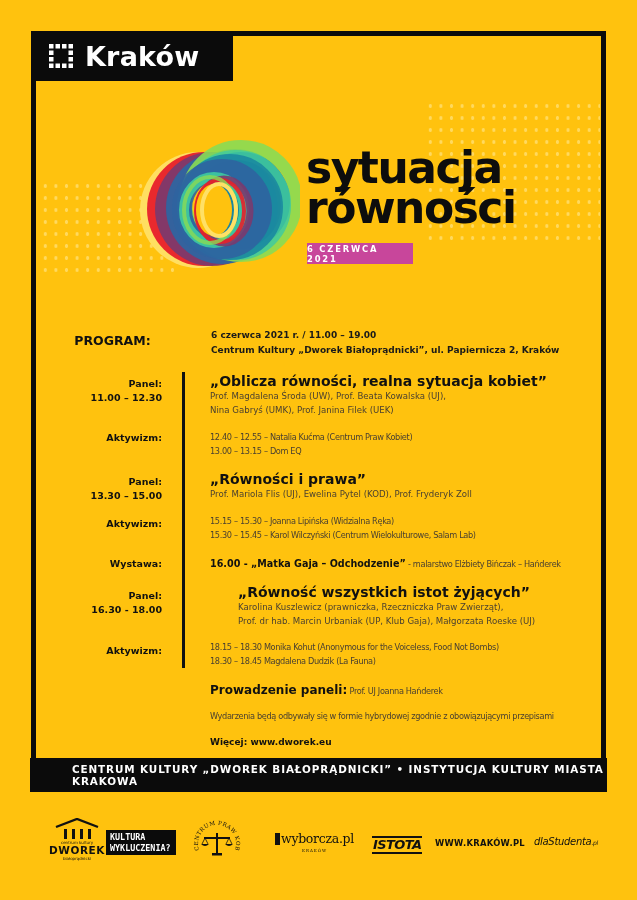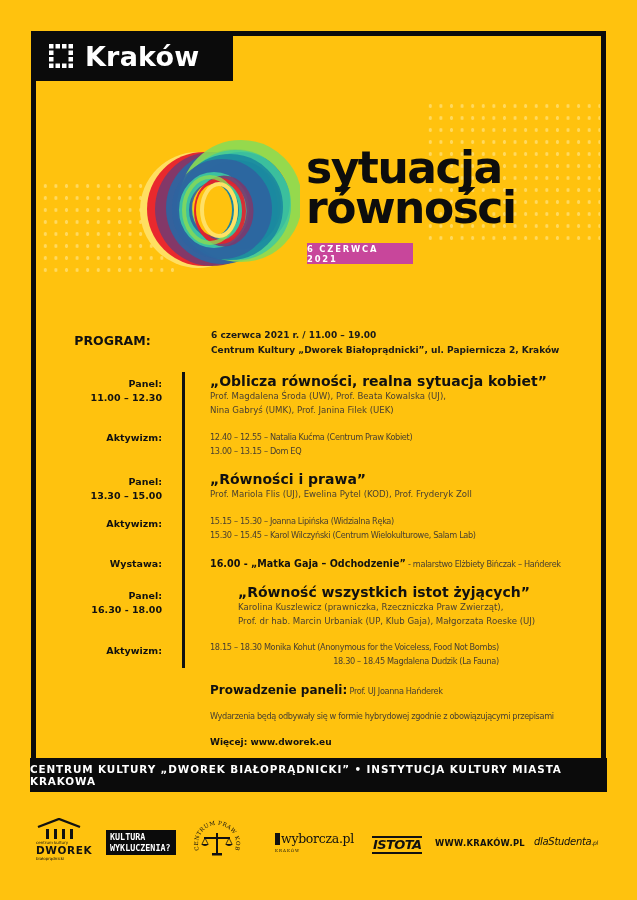--- a/index.html
+++ b/index.html
@@ -92,26 +92,26 @@
   .bold-dark { font-weight: bold; color: #111; font-size: 9.6px; letter-spacing: 0; }
   .line { white-space: nowrap; }
 
   .footer-band {
     position: absolute; left: 30px; top: 758px;
     width: 577px; height: 34px;
     background: #0b0b0b;
     color: #fff;
     font-size: 10.4px; font-weight: bold;
     letter-spacing: 0.9px;
-    display: flex; align-items: center; justify-content: center;
+    display: flex; align-items: center; justify-content: center; padding-left: 42px;
   }
 
   
-  .partner { position: absolute; display: flex; flex-direction: column; color: #111; }
-  .p-dworek { left: 36px; top: 818px; width: 50px; }
+  .partner { position: absolute; display: flex; flex-direction: column; align-items: center; color: #111; }
+  .p-dworek { left: 52px; top: 818px; width: 50px; }
   .p-dworek .tiny { font-size: 4px; line-height: 5px; }
   .p-dworek .big { font-size: 10.5px; font-weight: bold; letter-spacing: 0.6px; line-height: 11px; }
   .p-kultura {
     left: 106px; top: 830px;
     background: #0b0b0b; color: #fff;
     font-family: "DejaVu Sans Mono", monospace;
     font-weight: bold; font-size: 8.4px; line-height: 10.5px;
     padding: 2px 5px 2px 4px; align-items: flex-start;
   }
   .p-cpk { left: 193px; top: 818px; }
@@ -256,21 +256,21 @@
 </div>
 <div class="row-content" style="top:584px;margin-left:28px;">
   <div class="title line">„Równość wszystkich istot żyjących”</div>
   <div class="line">Karolina Kuszlewicz (prawniczka, Rzeczniczka Praw Zwierząt),</div>
   <div class="line">Prof. dr hab. Marcin Urbaniak (UP, Klub Gaja), Małgorzata Roeske (UJ)</div>
 </div>
 
 <div class="row-label" style="top:644px;">
   <div>Aktywizm:</div>
 </div>
-<div class="row-content cond" style="top:641px;text-align:right;">
+<div class="row-content cond" style="top:641px;">
   <div class="line">18.15 – 18.30 Monika Kohut (Anonymous for the Voiceless, Food Not Bombs)</div>
   <div class="line">18.30 – 18.45 Magdalena Dudzik (La Fauna)</div>
 </div>
 
 <div class="row-content cond line" style="top:684px;">
   <span class="bold-dark" style="font-size:12px">Prowadzenie paneli:</span><span> Prof. UJ Joanna Hańderek</span>
 </div>
 <div class="row-content cond line" style="top:710px;">Wydarzenia będą odbywały się w formie hybrydowej zgodnie z obowiązującymi przepisami</div>
 <div class="row-content line" style="top:736px;">
   <span class="bold-dark" style="font-size:9px">Więcej: </span><span class="bold-dark" style="font-size:9px">www.dworek.eu</span>

